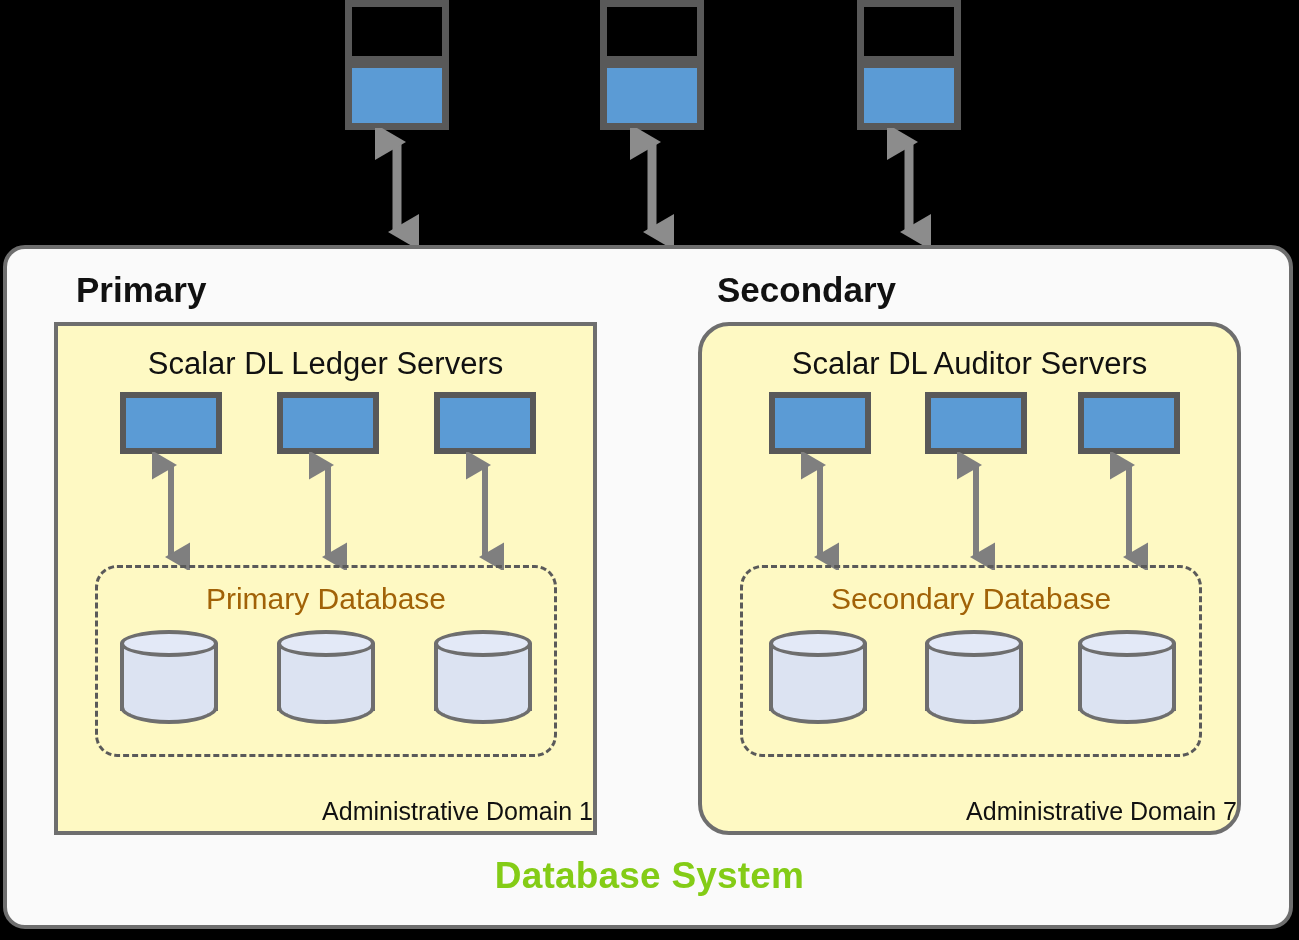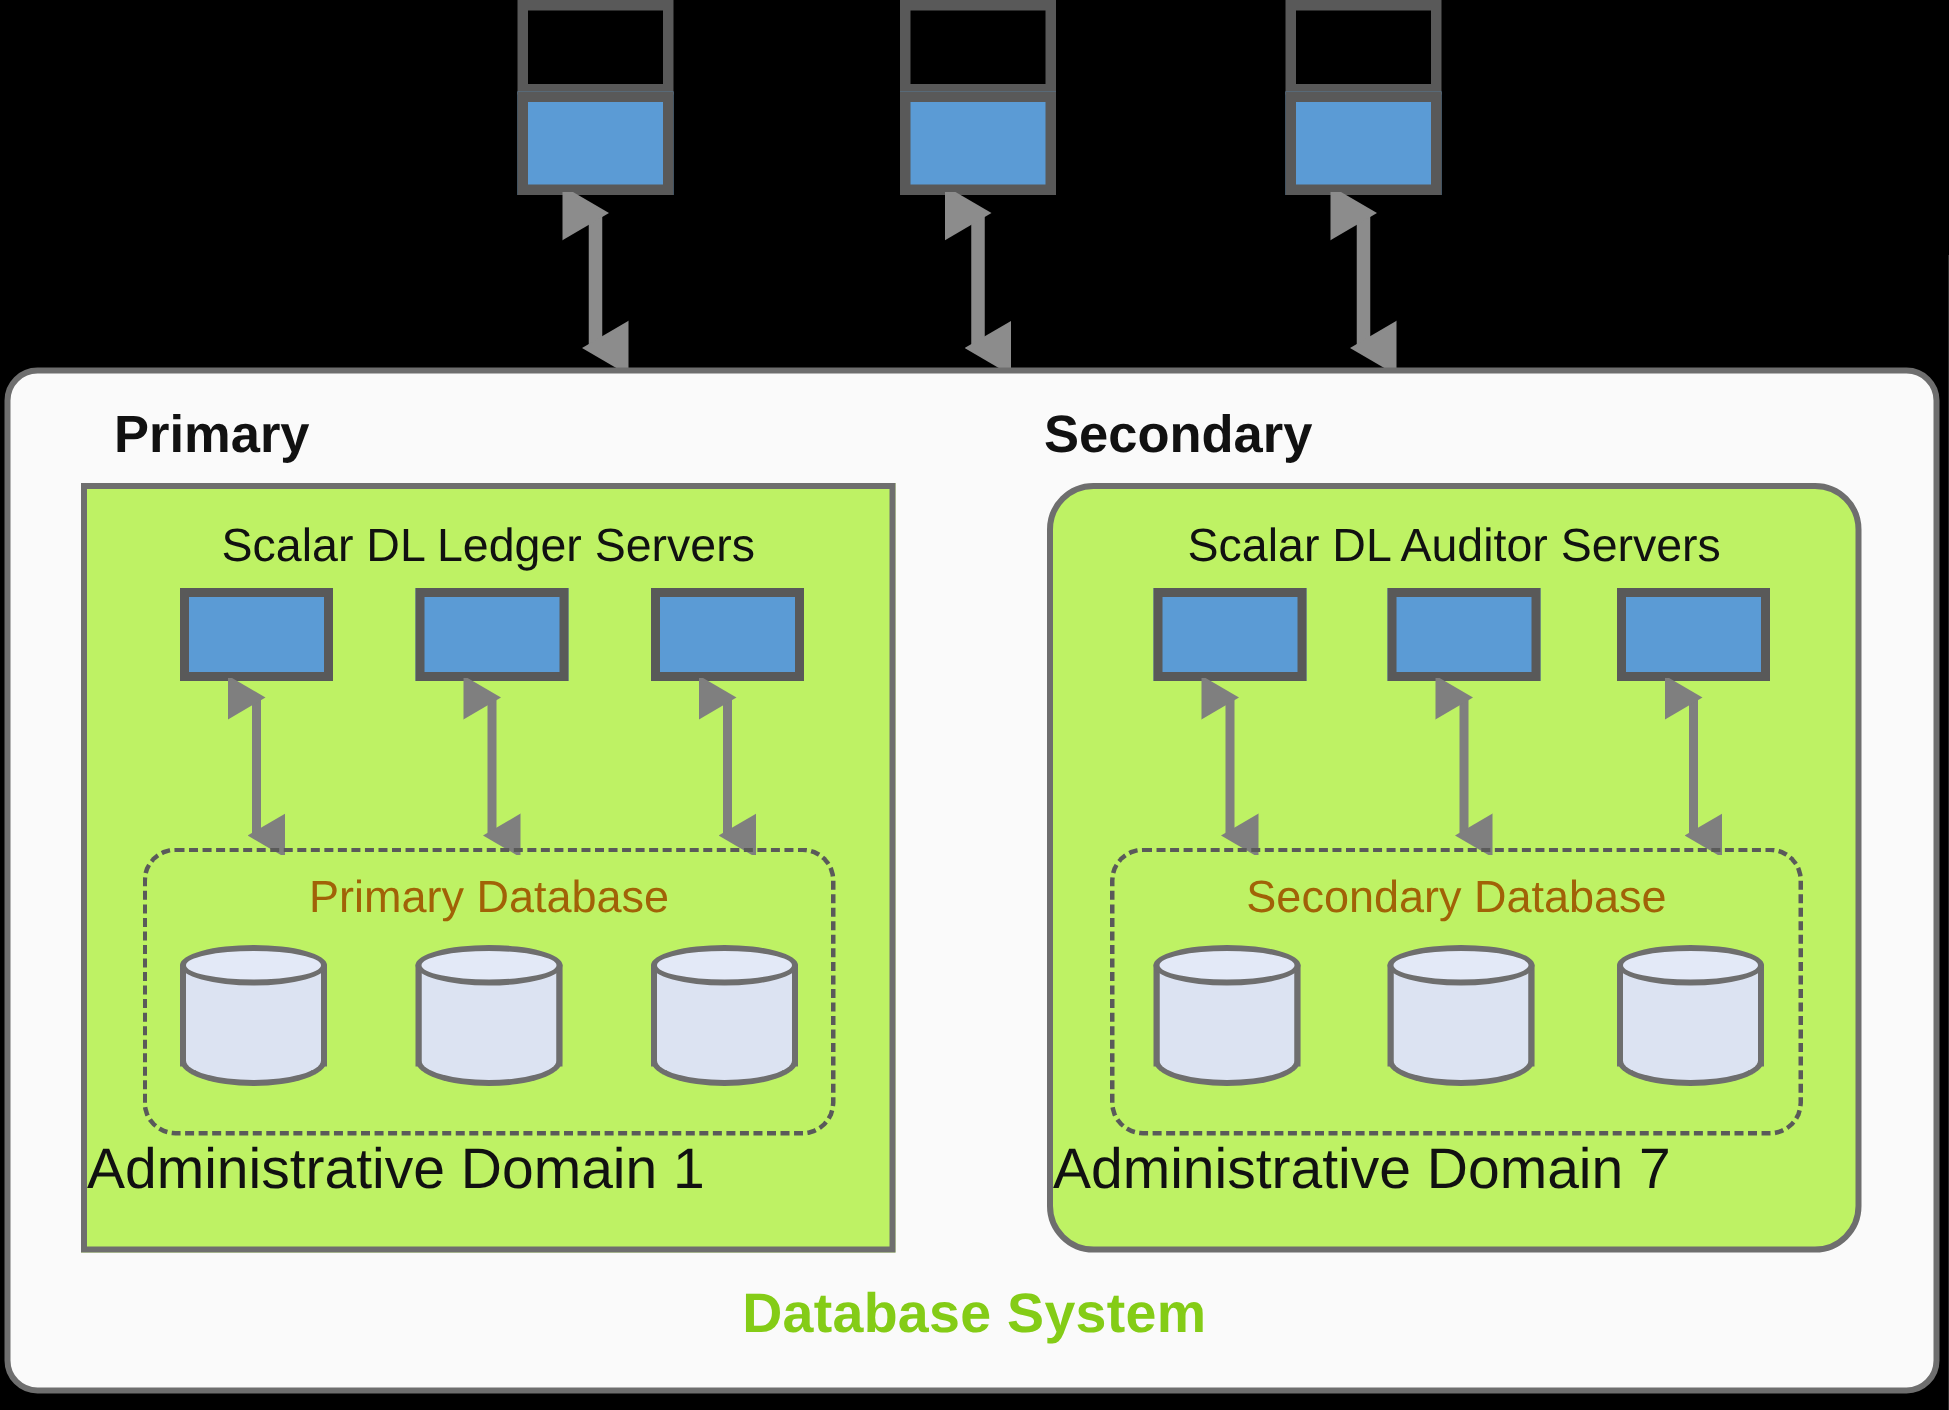--- a/index.html
+++ b/index.html
@@ -76,39 +76,39 @@
     position: absolute;
     font-size: 35px;
     font-weight: bold;
     color: #111111;
   }
 
   
   .domain-panel {
     position: absolute;
     box-sizing: border-box;
-    background: #bef264;
+    background: #fef9c3;
     border: 4px solid #6E6E6E;
   }
   .panel-title {
     position: absolute;
     top: 20px;
     left: 0;
     width: 100%;
     text-align: center;
     font-size: 31px;
     color: #111111;
   }
   .panel-footer {
     position: absolute;
-    bottom: 29px;
+    bottom: 5px;
     left: 0;
     width: 100%;
-    text-align: left;
-    font-size: 38px;
+    text-align: right;
+    font-size: 25px;
     color: #111111;
   }
 
   
   .server-node {
     position: absolute;
     width: 102px;
     height: 62px;
     box-sizing: border-box;
     border: 6px solid #595959;
@@ -253,21 +253,21 @@
     <div class="cyl-side-r"></div>
     <div class="cyl-top"></div>
   </div>
   <div class="cylinder" style="left:434px; top:630px;">
     <div class="cyl-body"></div>
     <div class="cyl-side-l"></div>
     <div class="cyl-side-r"></div>
     <div class="cyl-top"></div>
   </div>
 
-  <div class="site-heading" style="left:696px; top:270px;">Secondary</div>
+  <div class="site-heading" style="left:717px; top:270px;">Secondary</div>
 
   <div class="domain-panel" style="left:698px; top:322px; width:543px; height:513px;border-radius:31px;">
     <div class="panel-title">Scalar DL Auditor Servers</div>
     <div class="panel-footer">Administrative Domain 7</div>
   </div>
 
   <div class="server-node" style="left:769px; top:392px;"></div>
   <div class="server-node" style="left:925px; top:392px;"></div>
   <div class="server-node" style="left:1078px; top:392px;"></div>
 

